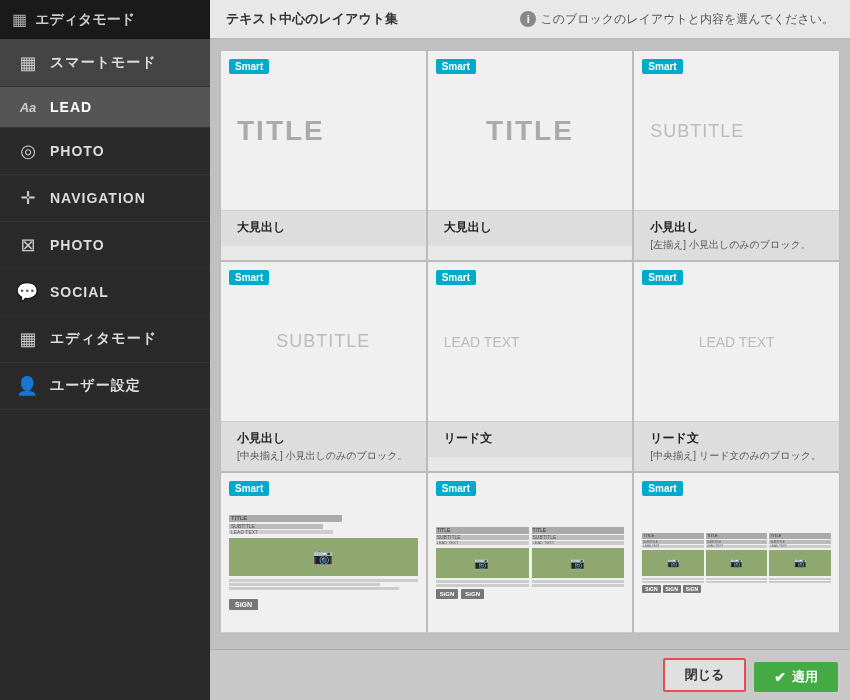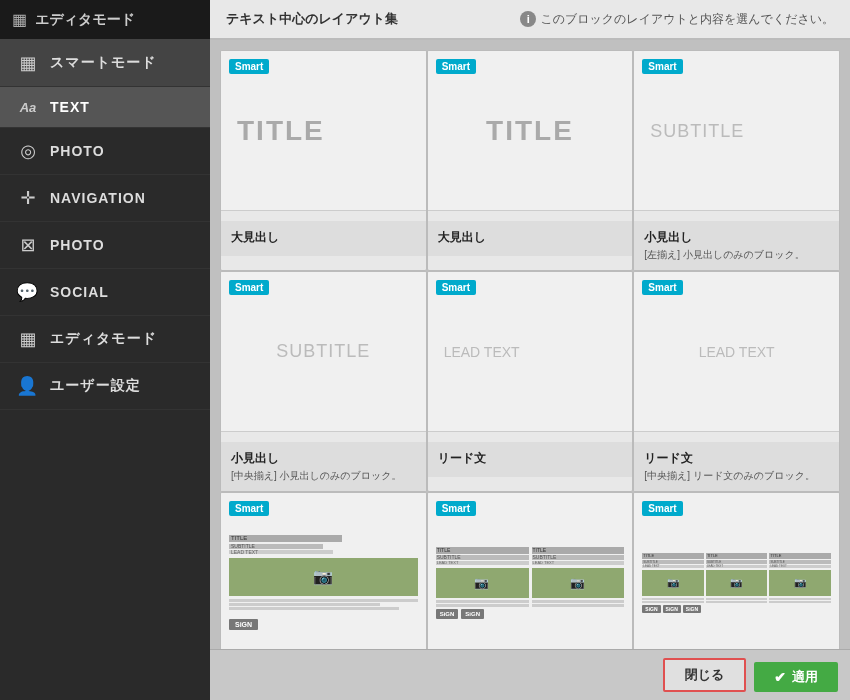--- a/index.html
+++ b/index.html
@@ -26,21 +26,21 @@
     .info-icon { display: inline-block; width: 16px; height: 16px; background: #888; border-radius: 50%; color: white; font-size: 11px; text-align: center; line-height: 16px; font-weight: bold; }
 
     
     .grid-area { flex: 1; overflow-y: auto; padding: 10px; background: #c0c0c0; }
     .grid { display: grid; grid-template-columns: repeat(3, 1fr); }
 
     
     .card { background: #e8e8e8; border: 1px solid #bbb; border-radius: 2px; overflow: hidden; cursor: pointer; }
     .card-preview { background: #f0f0f0; height: 160px; position: relative; display: flex; align-items: center; justify-content: center; border-bottom: 1px solid #ccc; overflow: hidden; }
     .smart-badge { position: absolute; top: 8px; left: 8px; background: #00aacc; color: white; font-size: 10px; font-weight: bold; padding: 2px 6px; border-radius: 2px; z-index: 10; }
-    .card-info { padding: 8px 10px; background: #ddd; margin-top: 10px; }
+    .card-info { padding: 8px 16px; background: #ddd; }
     .card-title { font-size: 12px; font-weight: bold; color: #222; margin-bottom: 2px; }
     .card-desc { font-size: 10px; color: #555; line-height: 1.4; }
 
     
     .preview-title { font-size: 28px; font-weight: bold; color: #aaa; letter-spacing: 2px; }
     .preview-subtitle { font-size: 18px; color: #bbb; letter-spacing: 1px; }
     .preview-lead { font-size: 14px; color: #bbb; }
     .preview-center { display: flex; align-items: center; justify-content: center; width: 100%; height: 100%; }
 
     
@@ -69,21 +69,21 @@
       <span class="sidebar-header-icon">▦</span>
       <span class="sidebar-header-text">エディタモード</span>
     </div>
 
     <div class="sidebar-item active">
       <span class="sidebar-item-icon">▦</span>
       <span class="sidebar-item-label">スマートモード</span>
     </div>
     <div class="sidebar-item text-mode" style="background:#555;">
       <span class="sidebar-item-icon sidebar-item-aa">Aa</span>
-      <span class="sidebar-item-label">TEXT</span>
+      <span class="sidebar-item-label">LEAD</span>
     </div>
     <div class="sidebar-item">
       <span class="sidebar-item-icon">◎</span>
       <span class="sidebar-item-label">PHOTO</span>
     </div>
     <div class="sidebar-item">
       <span class="sidebar-item-icon">✛</span>
       <span class="sidebar-item-label">NAVIGATION</span>
     </div>
     <div class="sidebar-item">

